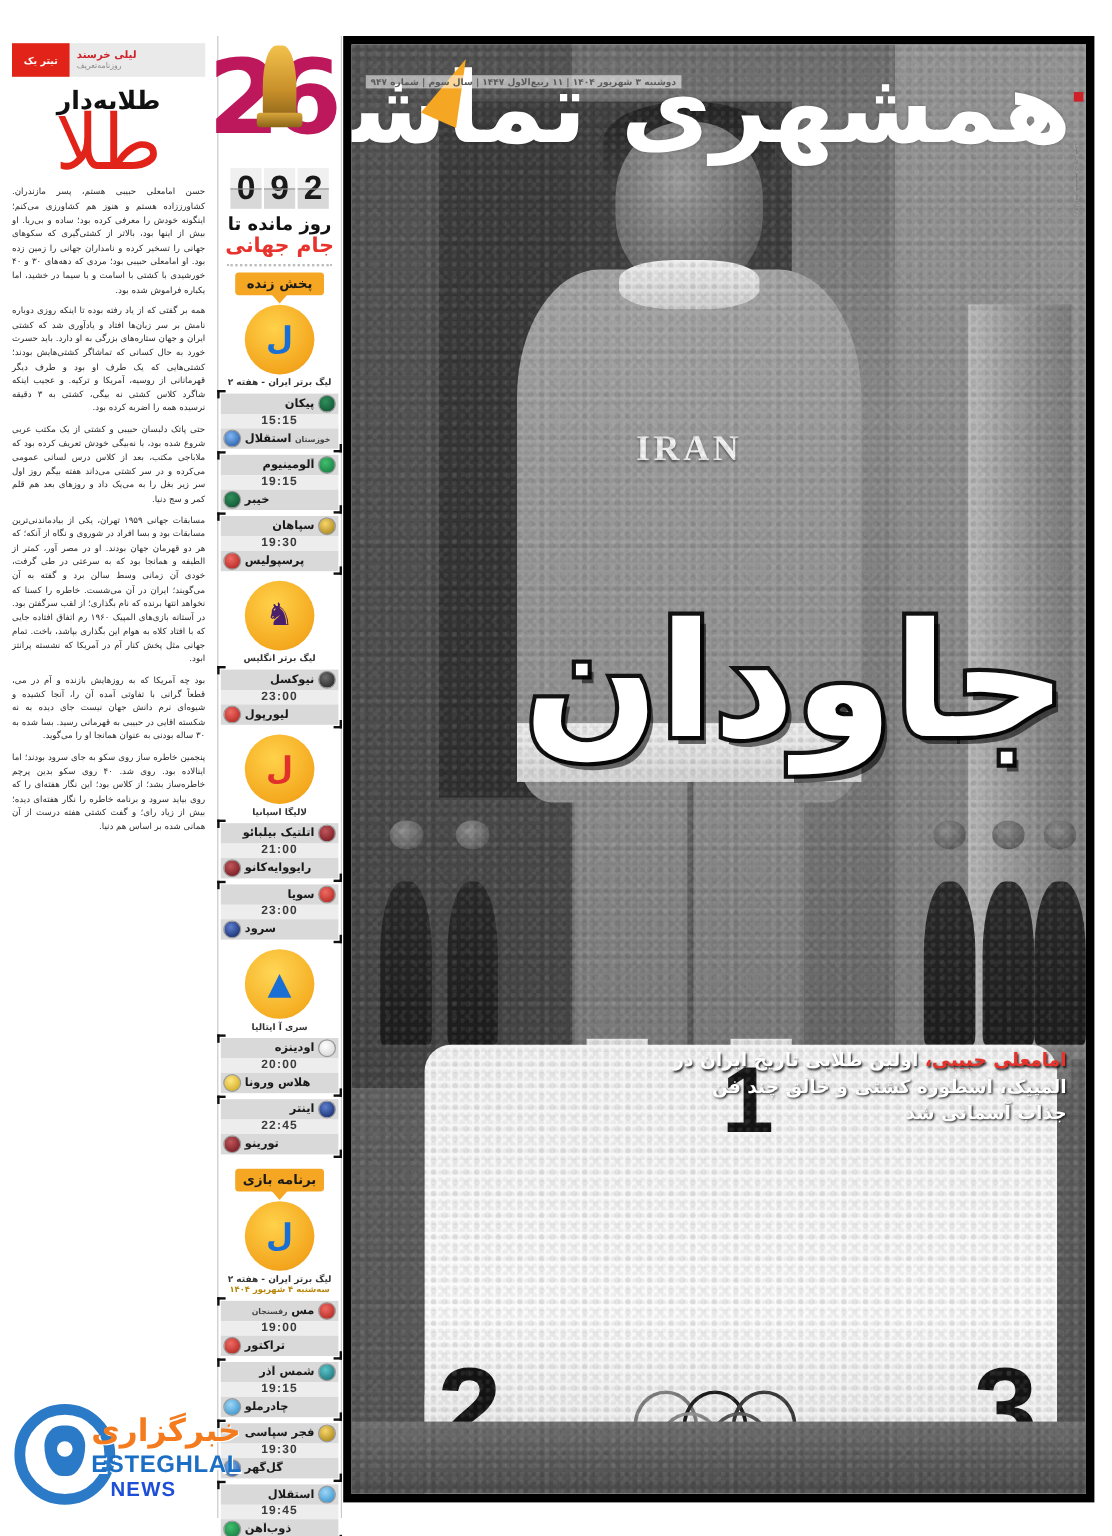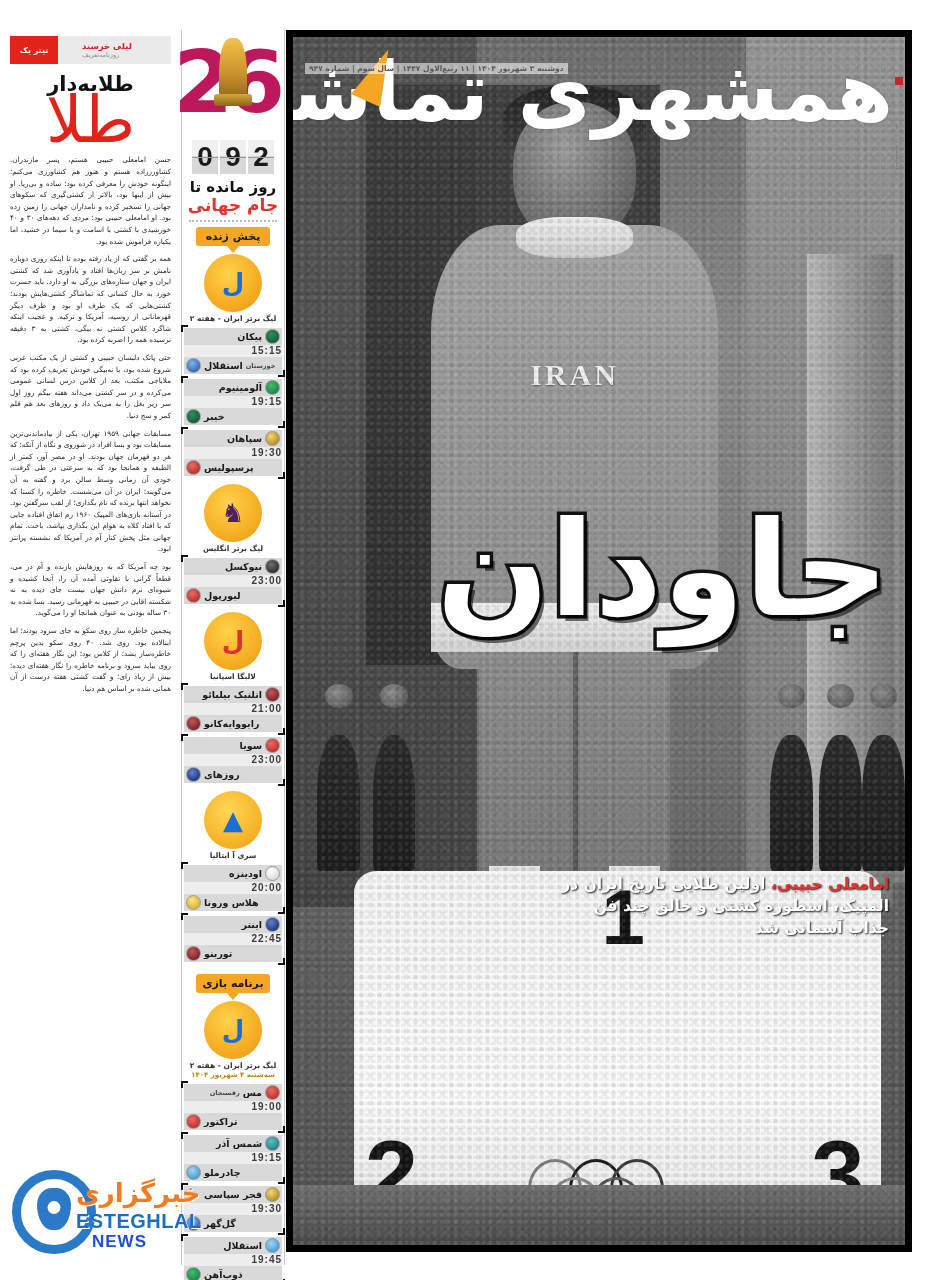--- a/index.html
+++ b/index.html
@@ -291,21 +291,21 @@
   .m-badge.b-teal  { background: radial-gradient(circle at 40% 34%,#59c4c9,#16666b); }
   .m-badge.b-yellow{ background: radial-gradient(circle at 40% 34%,#ffe680,#c9a212); }
   .m-badge.b-dark  { background: radial-gradient(circle at 40% 34%,#6d6d6d,#1c1c1c); }
   .m-badge.b-skyblue { background: radial-gradient(circle at 40% 34%,#9fd6f5,#2789c9); }
   .m-team {
     font-size:9.5px; font-weight:700; color:#1a1a1a; padding:0 3px;
     white-space:nowrap; overflow:hidden;
   }
   .m-sub { font-size:6.5px; font-weight:700; color:#444; }
   .m-time {
-    text-align:right; font-family:"Liberation Sans", sans-serif; font-weight:700;
+    text-align:center; font-family:"Liberation Sans", sans-serif; font-weight:700;
     font-size:10px; color:#3c3c3c; background:#ededed; height:12px; line-height:12px;
     letter-spacing:1px;
   }
   .m-corner-tl, .m-corner-br {
     position:absolute; width:7px; height:7px; border:2px solid #111;
   }
   .m-corner-tl { left:-3px; top:-3px; border-right:0; border-bottom:0; }
   .m-corner-br { right:-3px; bottom:-3px; border-left:0; border-top:0; }
 
   
@@ -315,21 +315,21 @@
   }
   .kicker-row {
     display:flex; align-items:stretch; justify-content:flex-end; height:28px;
   }
   .kicker-tag {
     background:#e2231a; color:#fff; font-size:8px; font-weight:700;
     width:48px; display:flex; align-items:center; justify-content:center;
     writing-mode:horizontal-tb;
   }
   .byline {
-    background:#eaeaea; flex:1; padding:2px 24px; text-align:left;
+    background:#eaeaea; flex:1; padding:2px 6px; text-align:left;
     display:flex; flex-direction:column; justify-content:center;
   }
   .byline-name { font-size:8.5px; color:#cf2128; font-weight:700; }
   .byline-role { font-size:6.5px; color:#8a8a8a; }
 
   .art-kicker {
     text-align:center; font-size:21px; font-weight:700; color:#111; margin-top:8px;
   }
   .art-title {
     text-align:center; font-size:64px; font-weight:400; color:#e2231a;
@@ -516,21 +516,21 @@
           </div>
           <div class="match">
             <span class="m-corner-tl"></span>
             <span class="m-corner-br"></span>
             <div class="m-row home">
               <span class="m-badge b-red"></span>
               <span class="m-team">سویا</span>
             </div>
             <div class="m-time">23:00</div>
             <div class="m-row away">
-              <span class="m-team">روزهای</span>
+              <span class="m-team">سرود</span>
               <span class="m-badge b-navy"></span>
             </div>
           </div>
         </div>
         <div class="league-block">
           <div class="league-logo ll-seriea">
             <span class="ll-glyph blue">▲</span>
           </div>
           <div class="league-name">سری آ ایتالیا</div>
           <div class="match">

